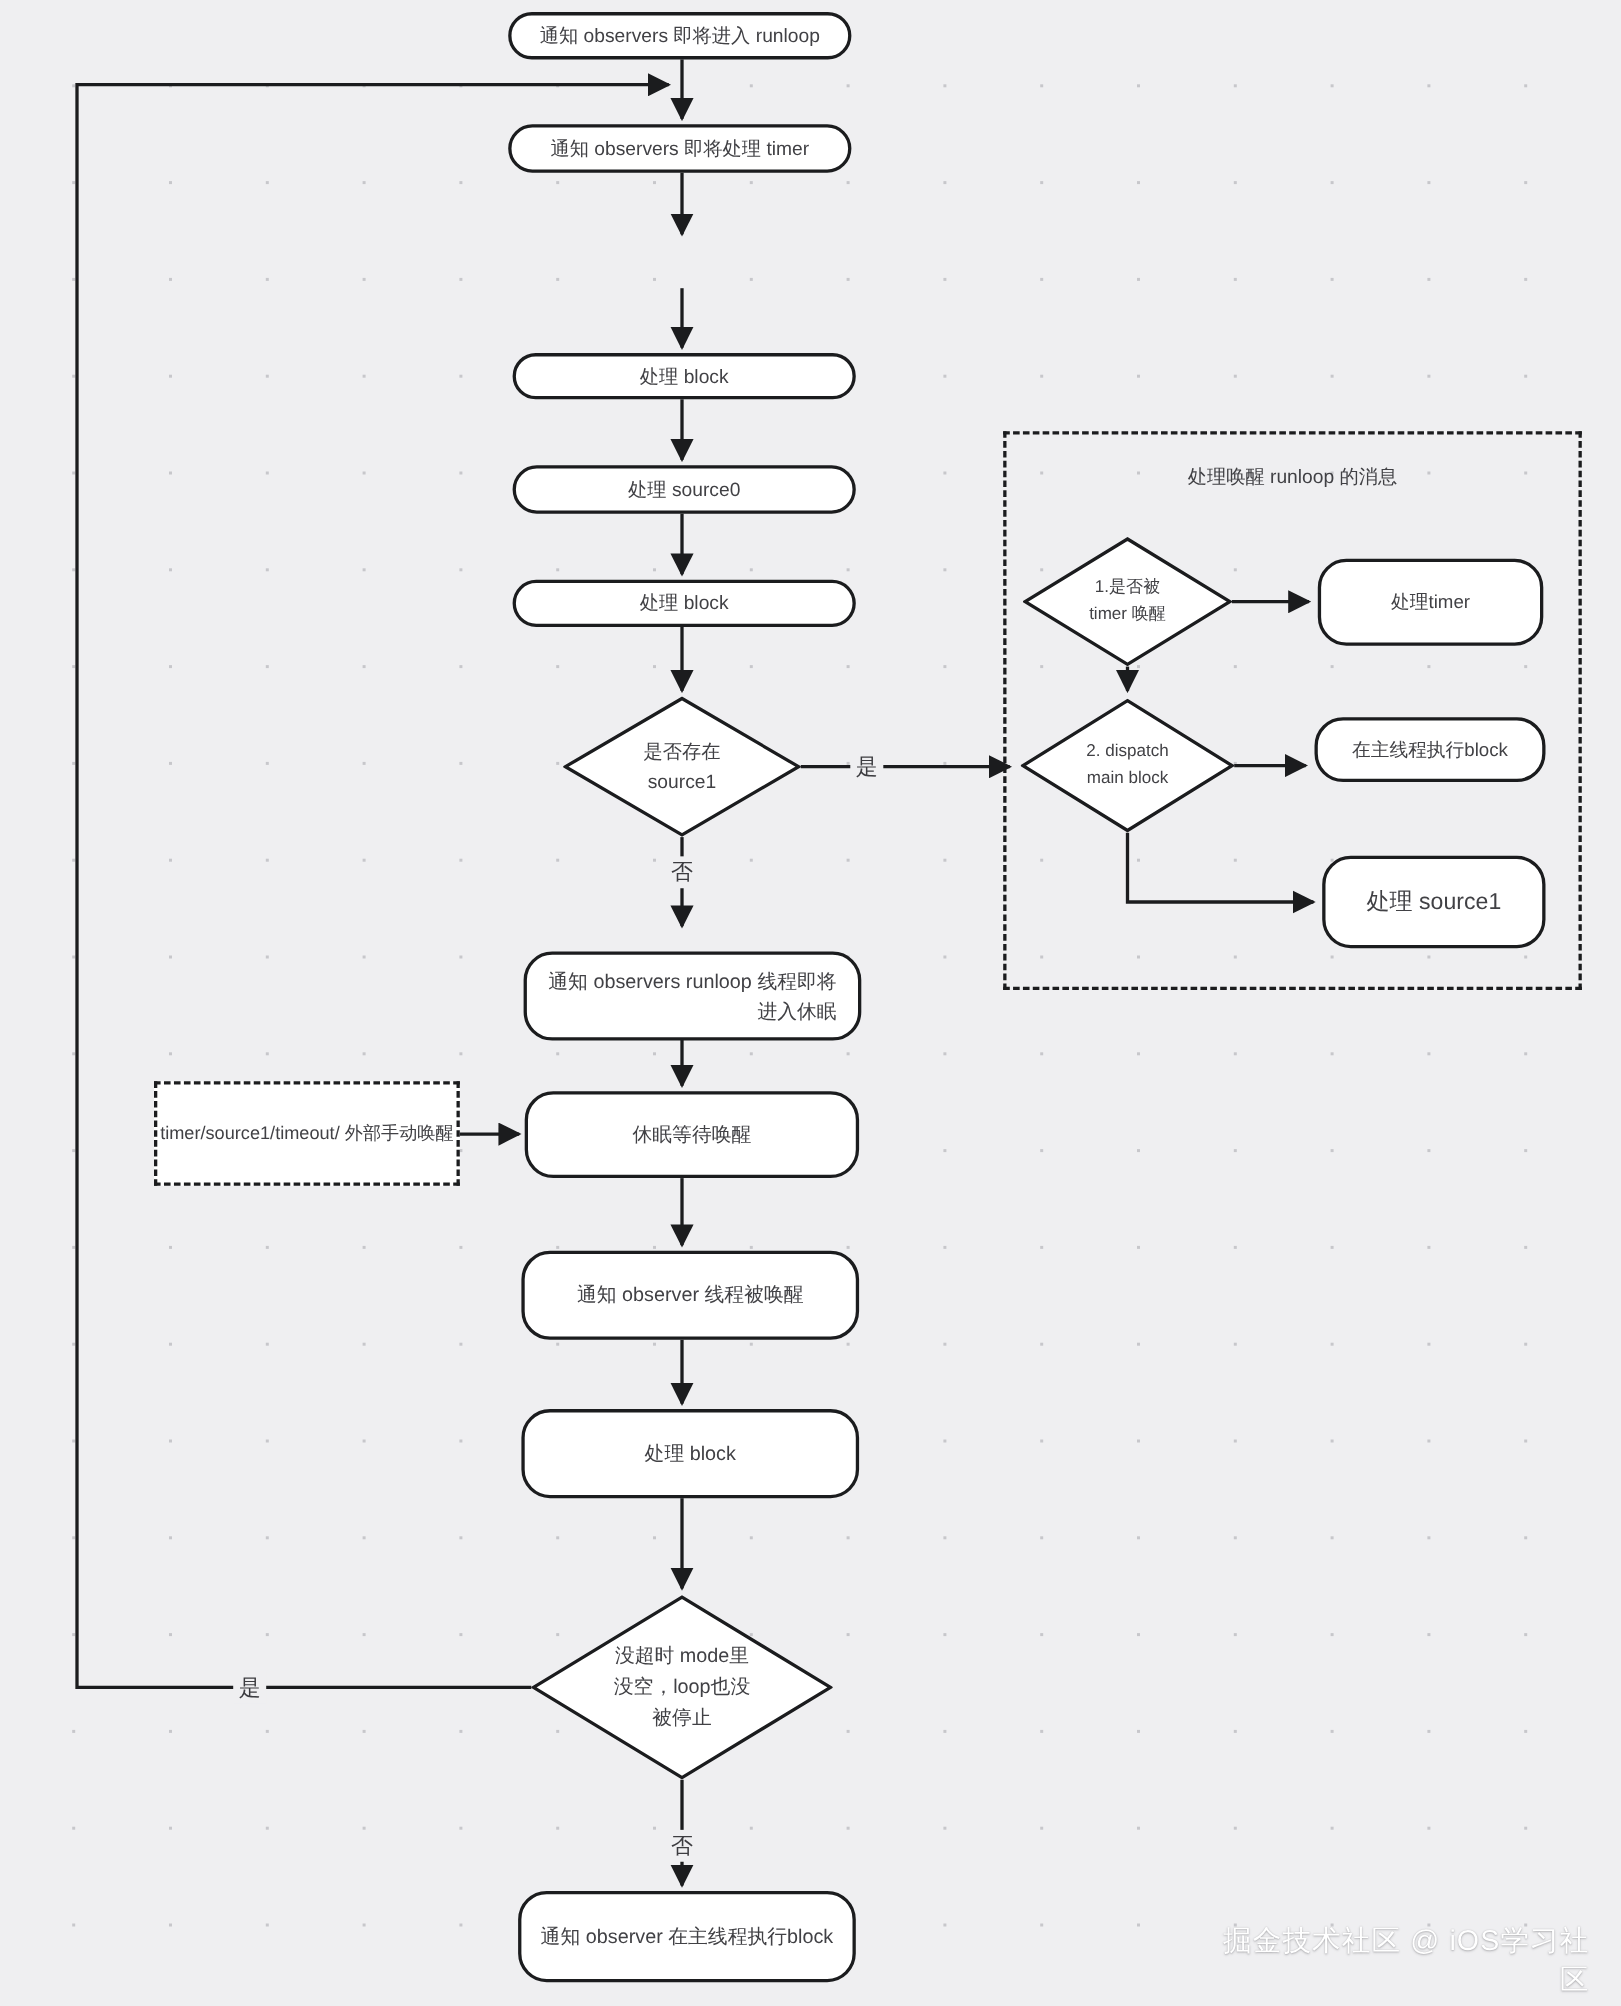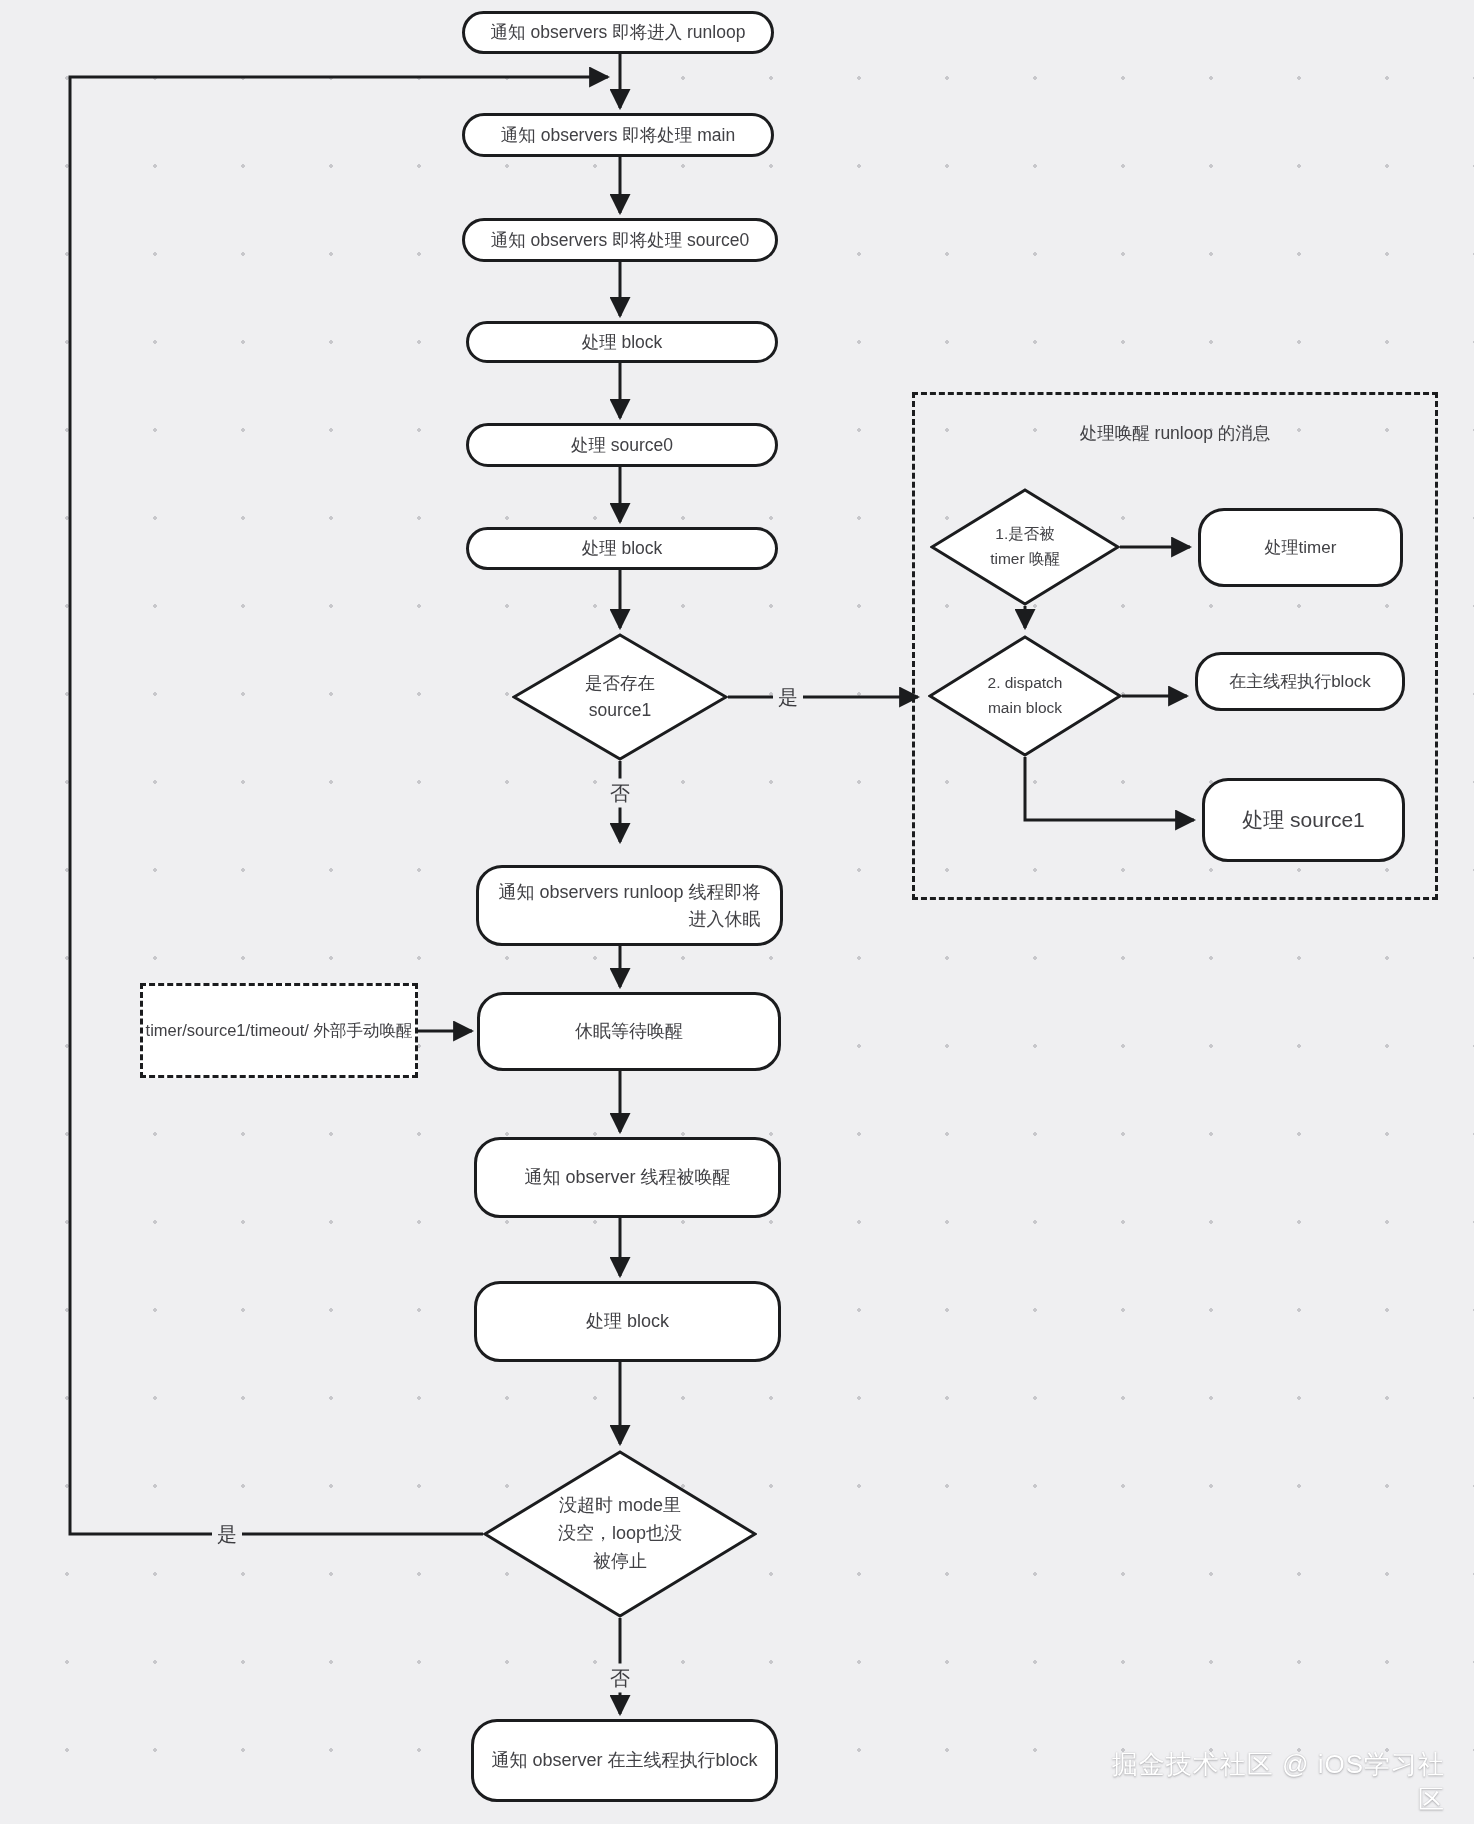--- a/index.html
+++ b/index.html
@@ -89,24 +89,21 @@
   </svg>
 
   <div class="group" style="left:912px; top:392px; width:526px; height:508px;">
     <div class="grouptitle">处理唤醒 runloop 的消息</div>
   </div>
 
   <div class="box pill" style="left:462px; top:11px; width:312px; height:43px;">
     <span>通知 observers 即将进入 runloop</span>
   </div>
   <div class="box pill" style="left:462px; top:113px; width:312px; height:44px;">
-    <span>通知 observers 即将处理 main</span>
-  </div>
-  <div class="box pill" style="left:462px; top:218px; width:316px; height:44px;">
-    <span>通知 observers 即将处理 source0</span>
+    <span>通知 observers 即将处理 timer</span>
   </div>
   <div class="box pill" style="left:466px; top:321px; width:312px; height:42px;">
     <span>处理 block</span>
   </div>
   <div class="box pill" style="left:466px; top:423px; width:312px; height:44px;">
     <span>处理 source0</span>
   </div>
   <div class="box pill" style="left:466px; top:527px; width:312px; height:43px;">
     <span>处理 block</span>
   </div>

